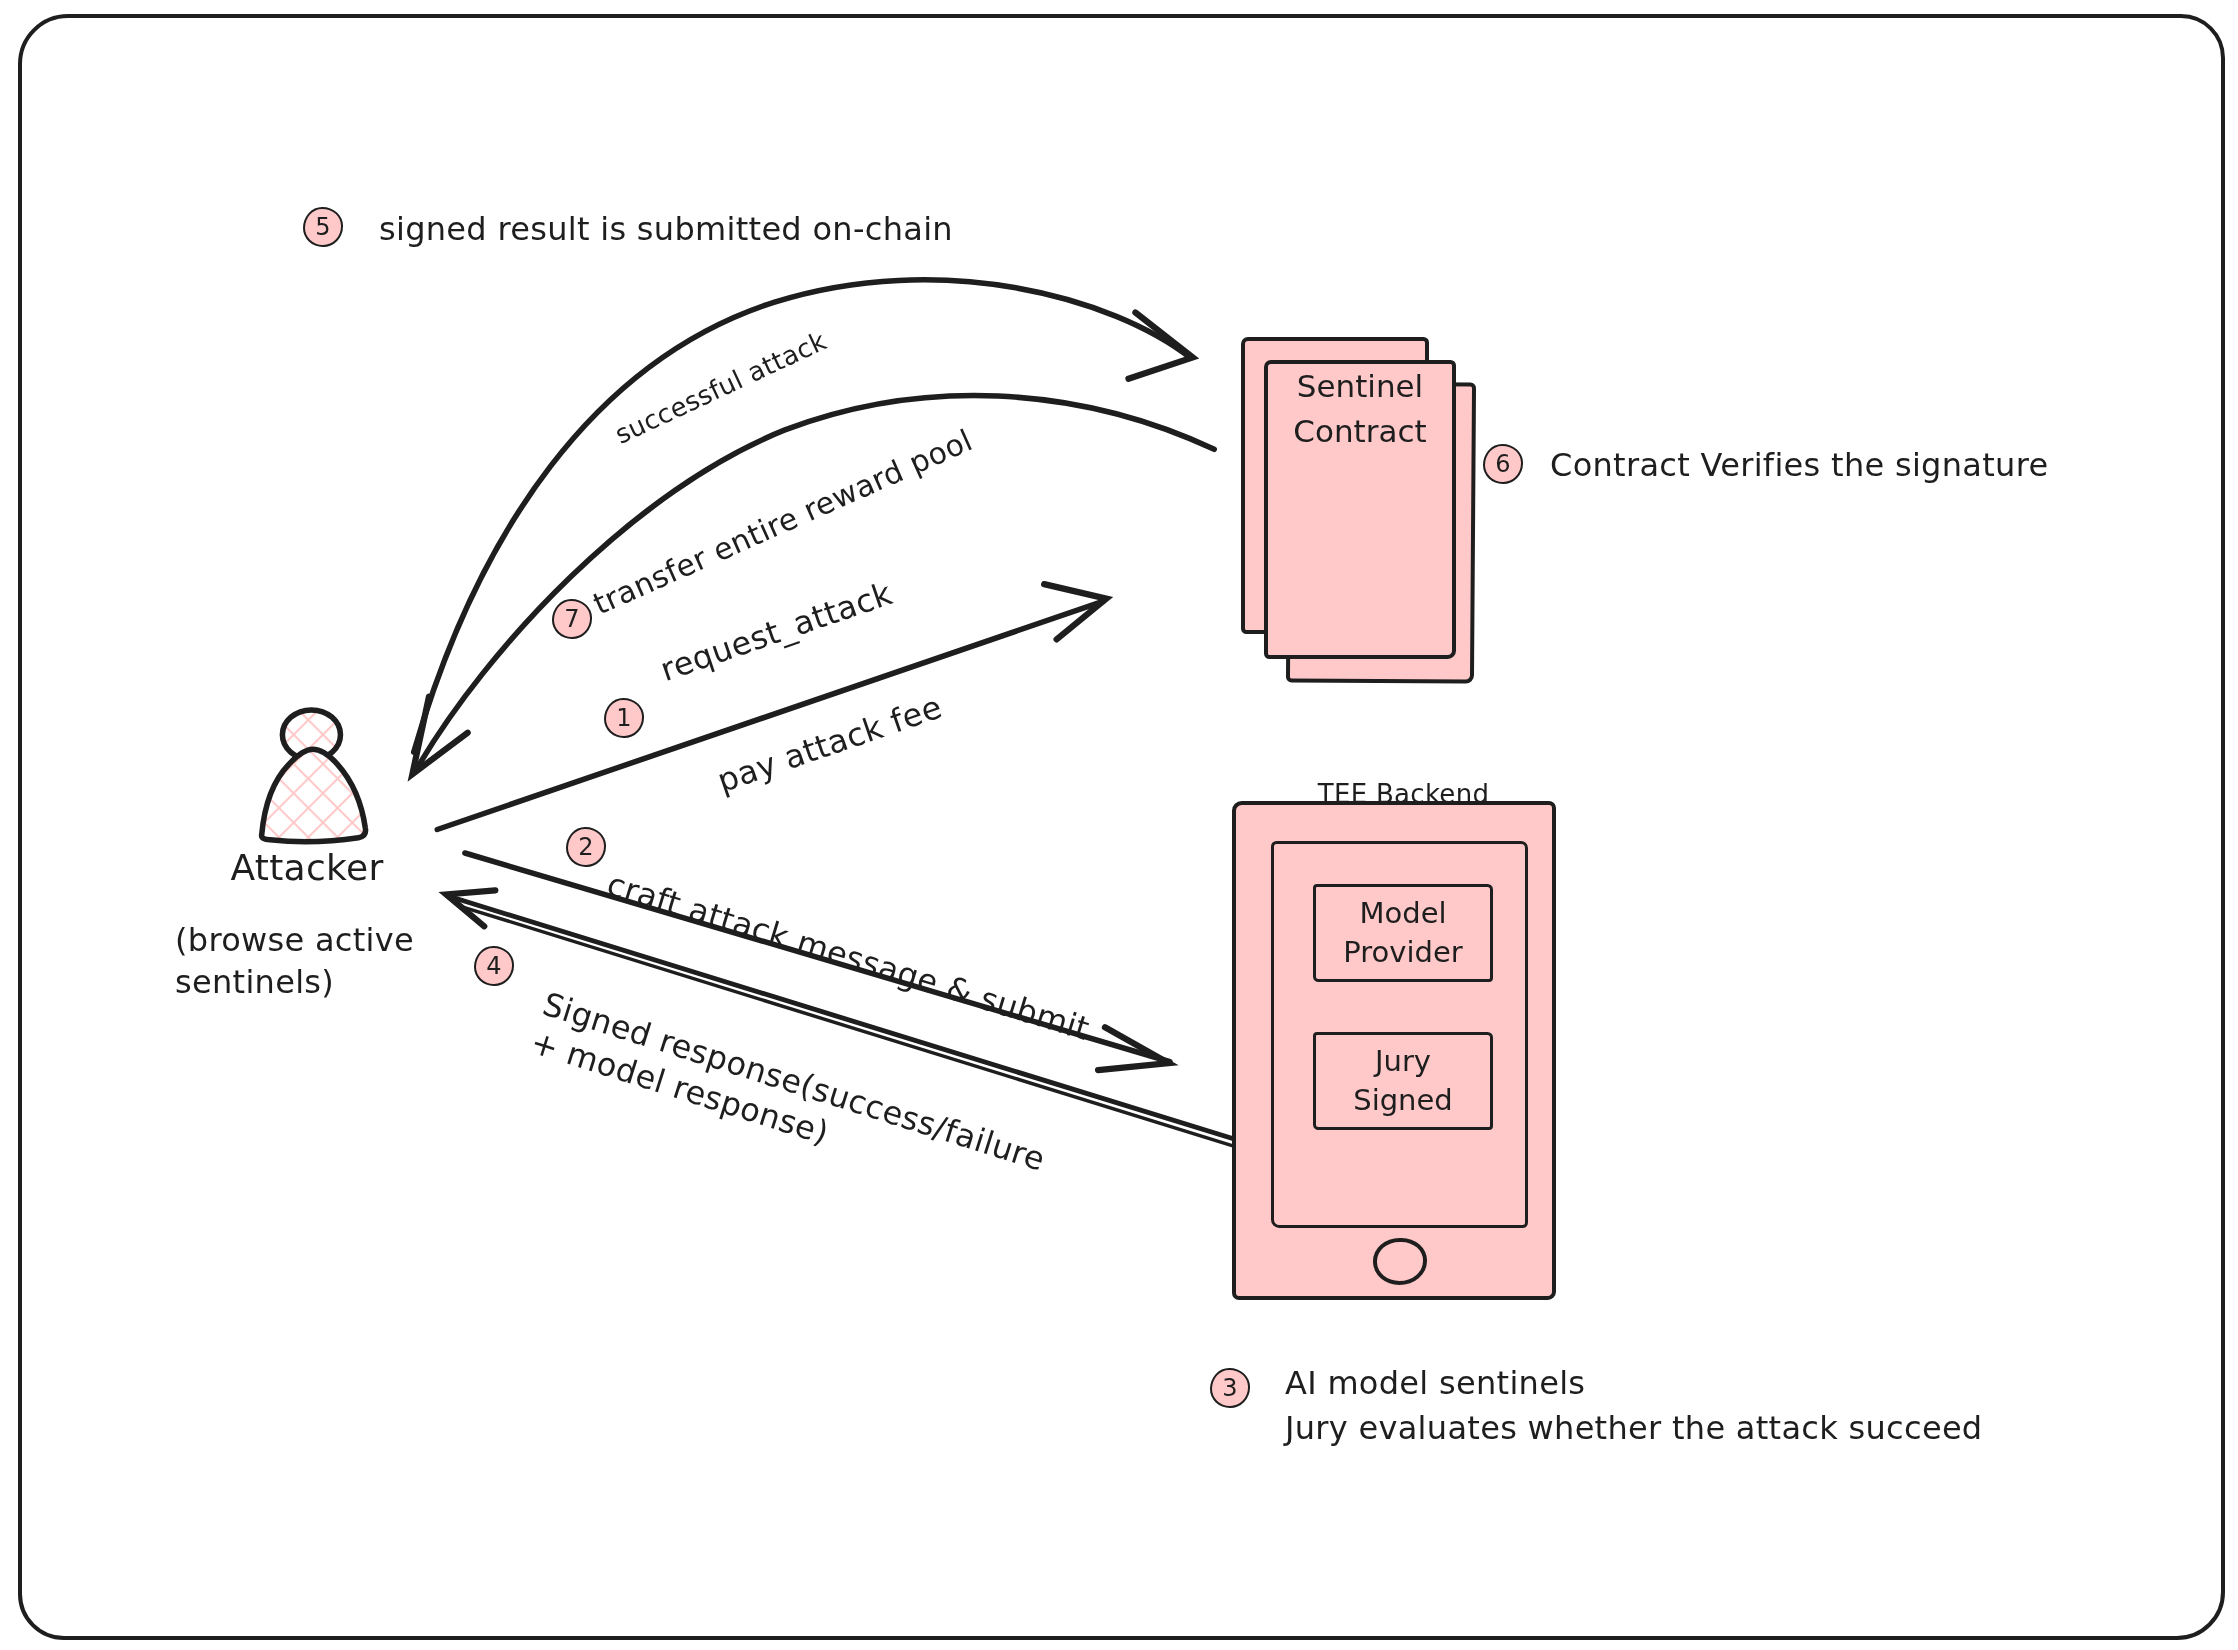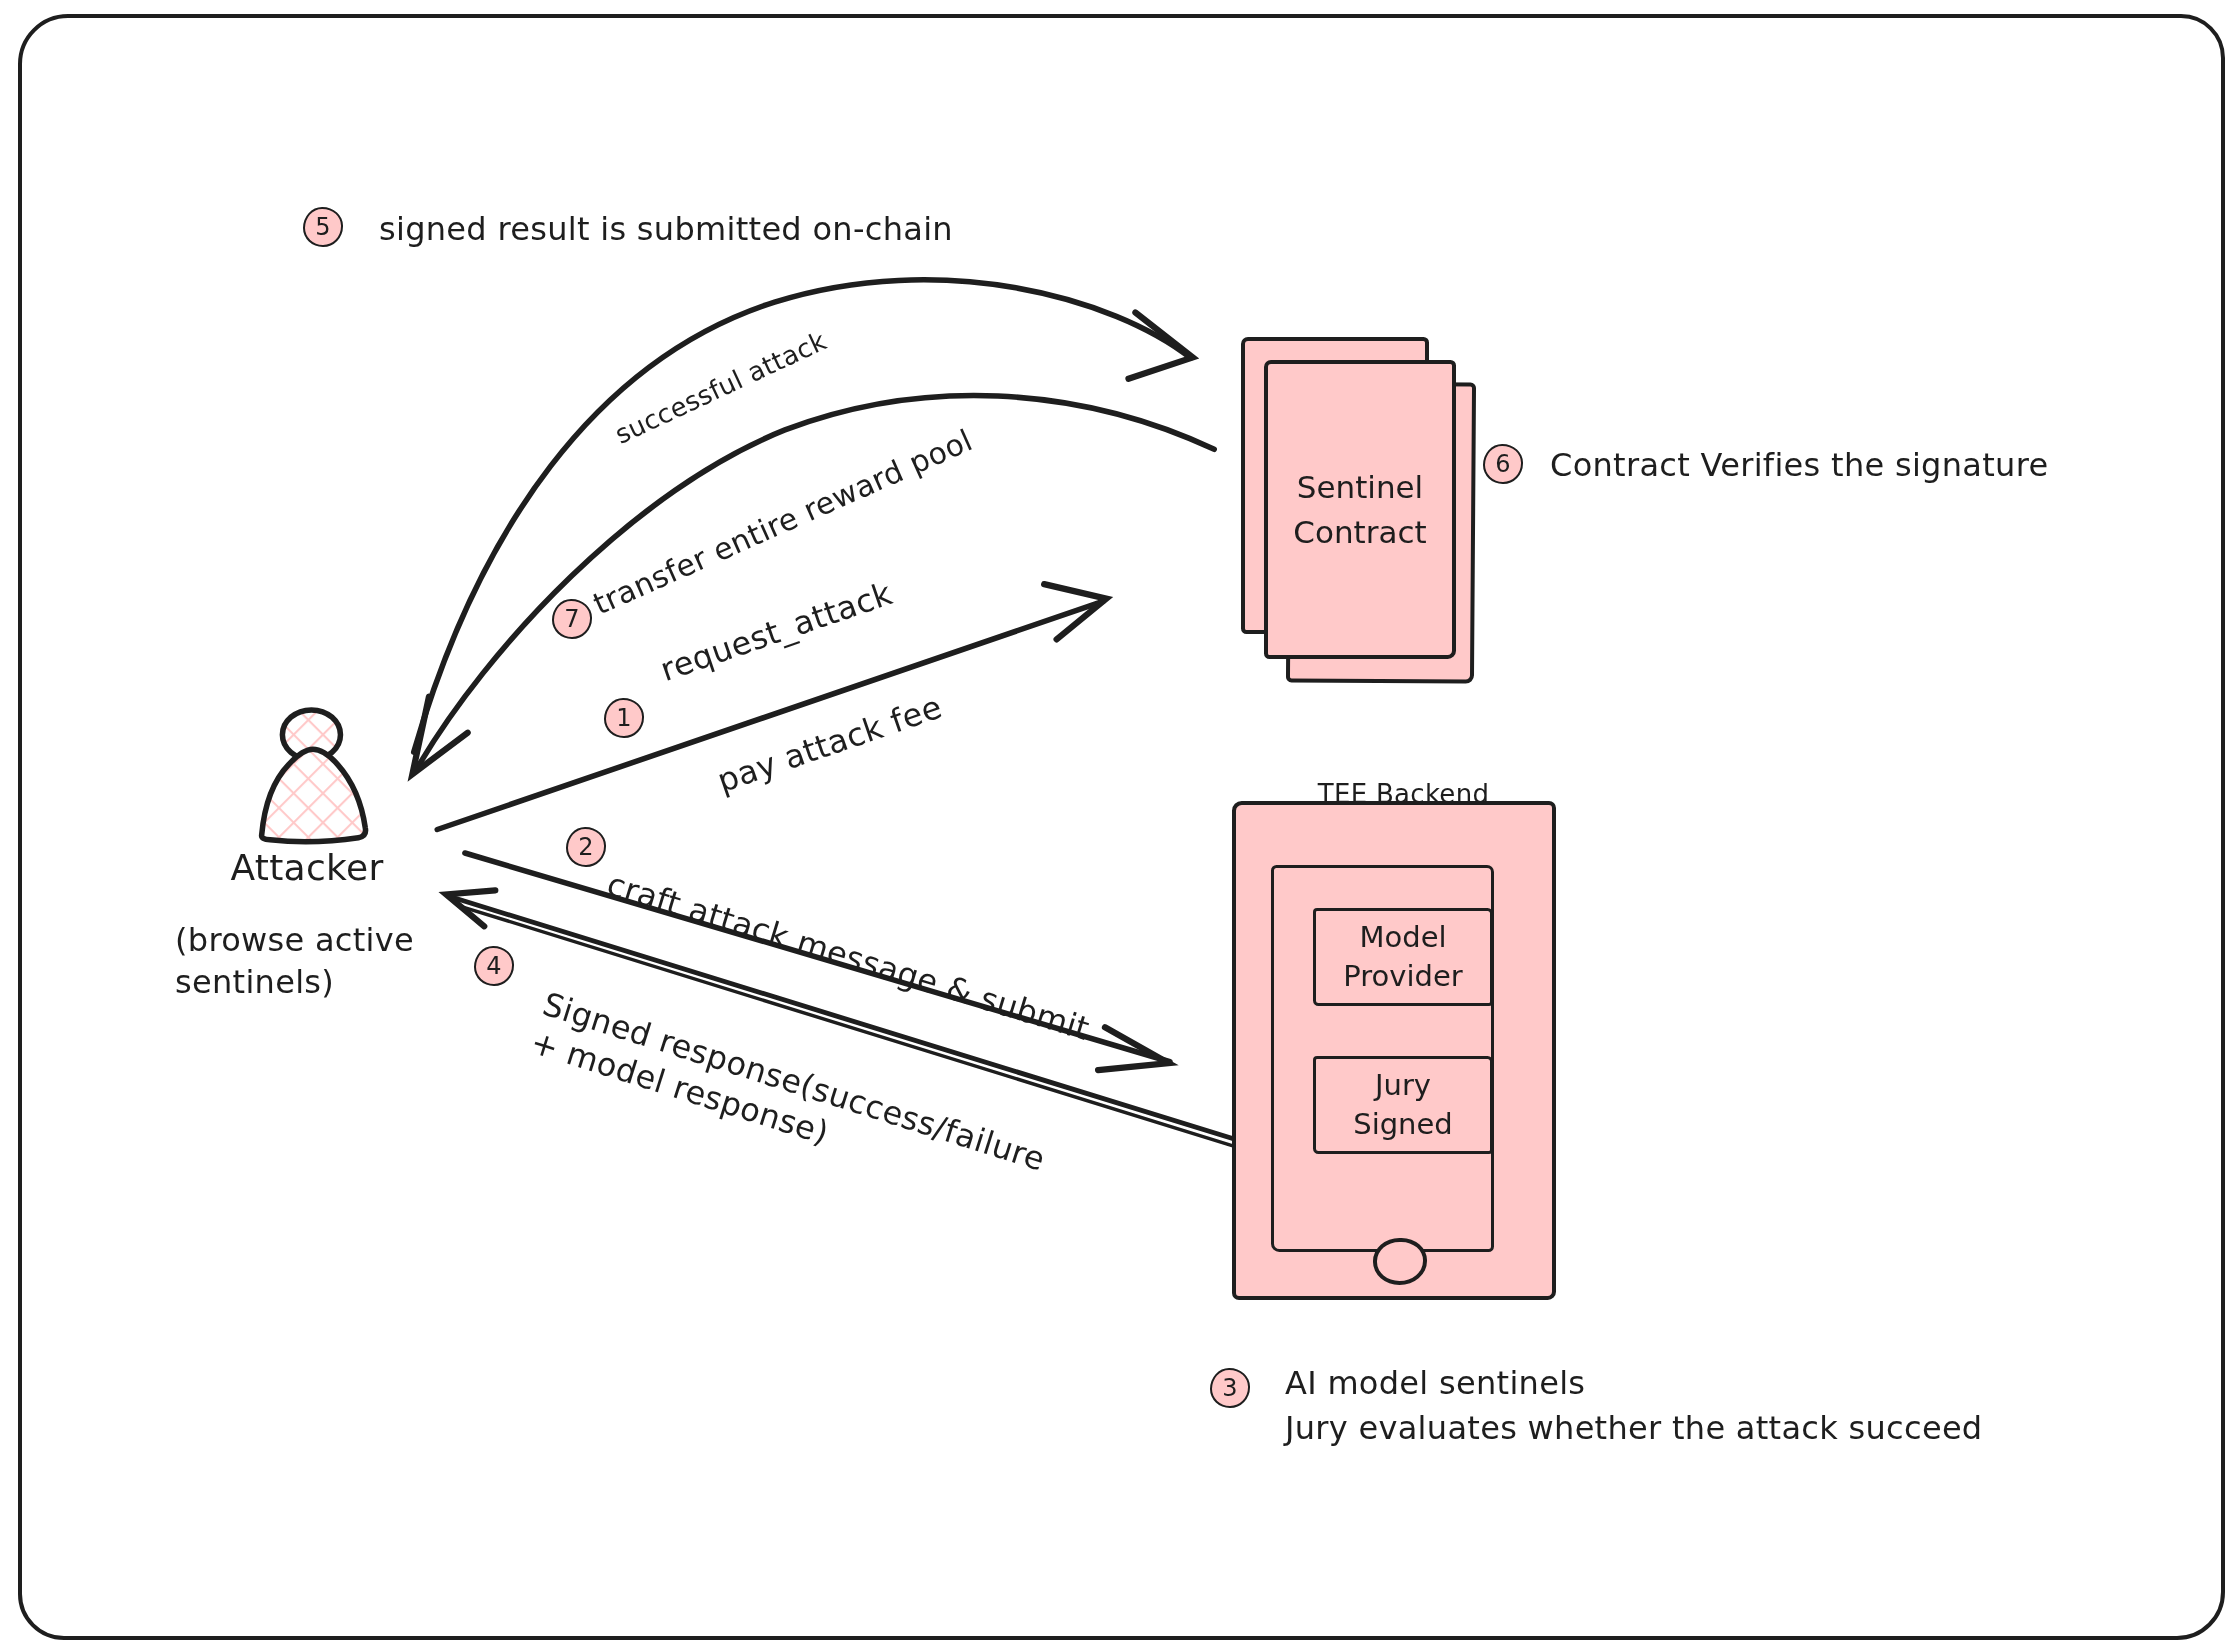--- a/index.html
+++ b/index.html
@@ -17,29 +17,29 @@
     border:2.8px solid #1e1e1e;border-radius:48% 52% 50% 50% / 53% 47% 52% 48%;
     display:flex;align-items:center;justify-content:center;
     font-size:24px;line-height:1;box-sizing:border-box;
   }
   .lbl{position:absolute;font-size:32px;line-height:1.3;letter-spacing:0.3px;white-space:nowrap;}
   .rot{transform-origin:left center;}
   .paper{
     position:absolute;background:#ffc9c9;border:4.1px solid #1e1e1e;
     box-sizing:border-box;border-radius:7px 5.5px 8.3px 5.5px;
   }
-  .paper-front{display:flex;align-items:center;justify-content:center;text-align:center;
+  .paper-front{display:flex;align-items:flex-start;justify-content:center;text-align:center;
     font-size:31px;line-height:1.45;}
   .phone{
     position:absolute;left:1232px;top:801px;width:324px;height:499px;
     background:#ffc9c9;border:4.1px solid #1e1e1e;box-sizing:border-box;border-radius:9.7px 7px 8.3px 7px;
   }
   .screen{
-    position:absolute;left:35px;top:36px;width:223px;height:387px;
-    border:3.5px solid #1e1e1e;box-sizing:border-box;border-radius:5.5px 7px 5.5px 8.3px;margin-top:24px;
+    position:absolute;left:35px;top:36px;width:257px;height:387px;
+    border:3.5px solid #1e1e1e;box-sizing:border-box;border-radius:5.5px 7px 5.5px 8.3px;
   }
   .module{
     position:absolute;left:39px;width:180px;height:98px;
     border:3.5px solid #1e1e1e;box-sizing:border-box;border-radius:4.1px 5.5px 4.1px 5.5px;
     display:flex;align-items:center;justify-content:center;text-align:center;
     font-size:29px;line-height:1.35;
   }
   .homebtn{
     position:absolute;left:137px;top:433px;width:54px;height:47px;
     border:4.1px solid #1e1e1e;border-radius:50% 48% 52% 50%;box-sizing:border-box;background:#ffc9c9;

